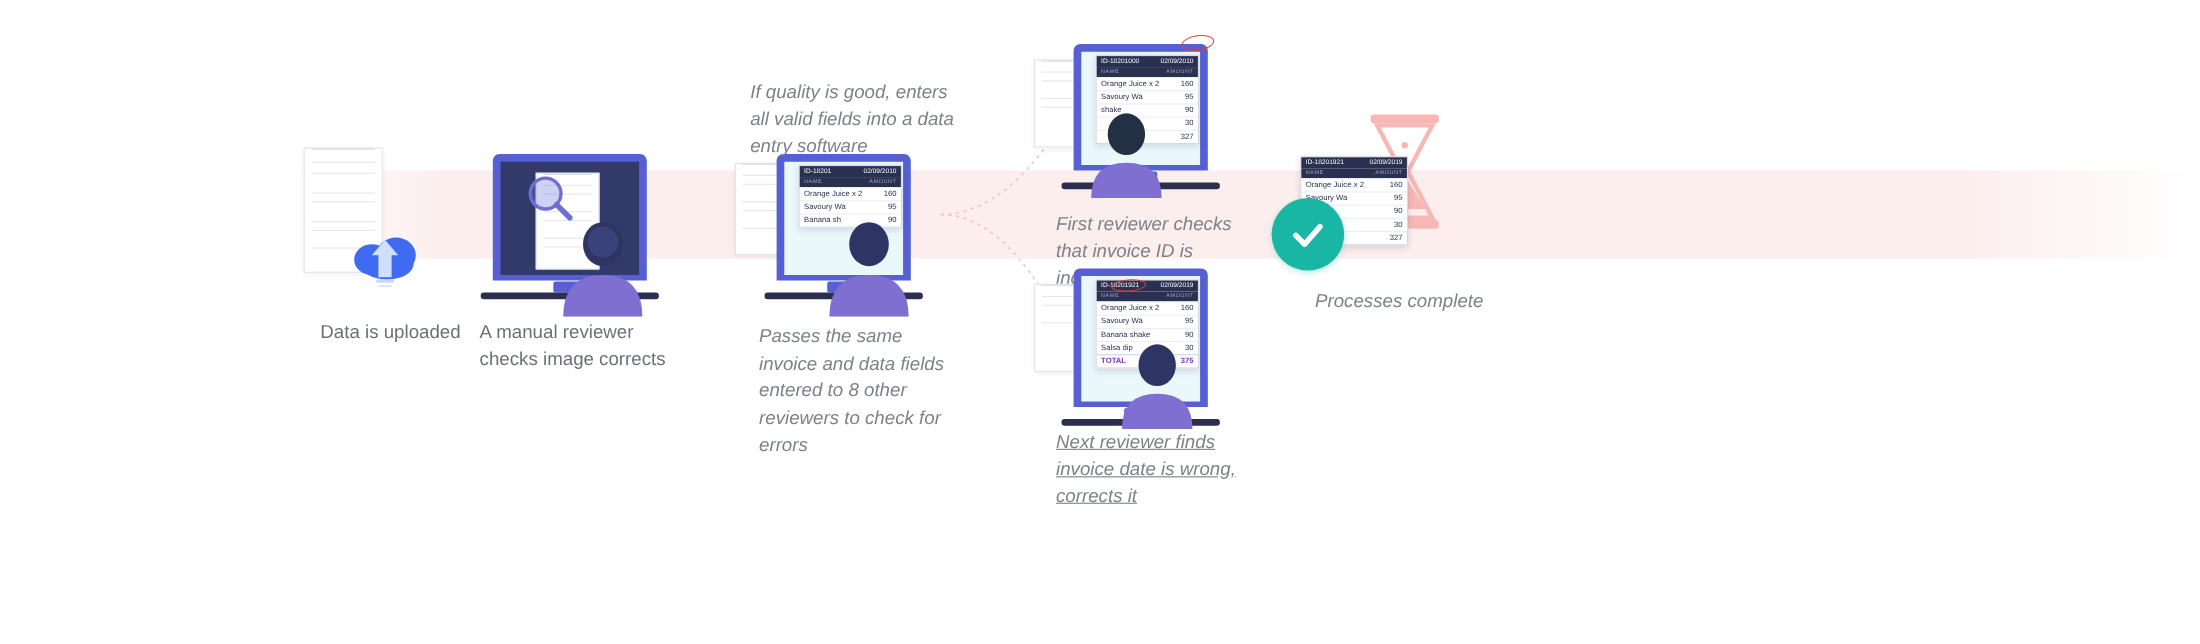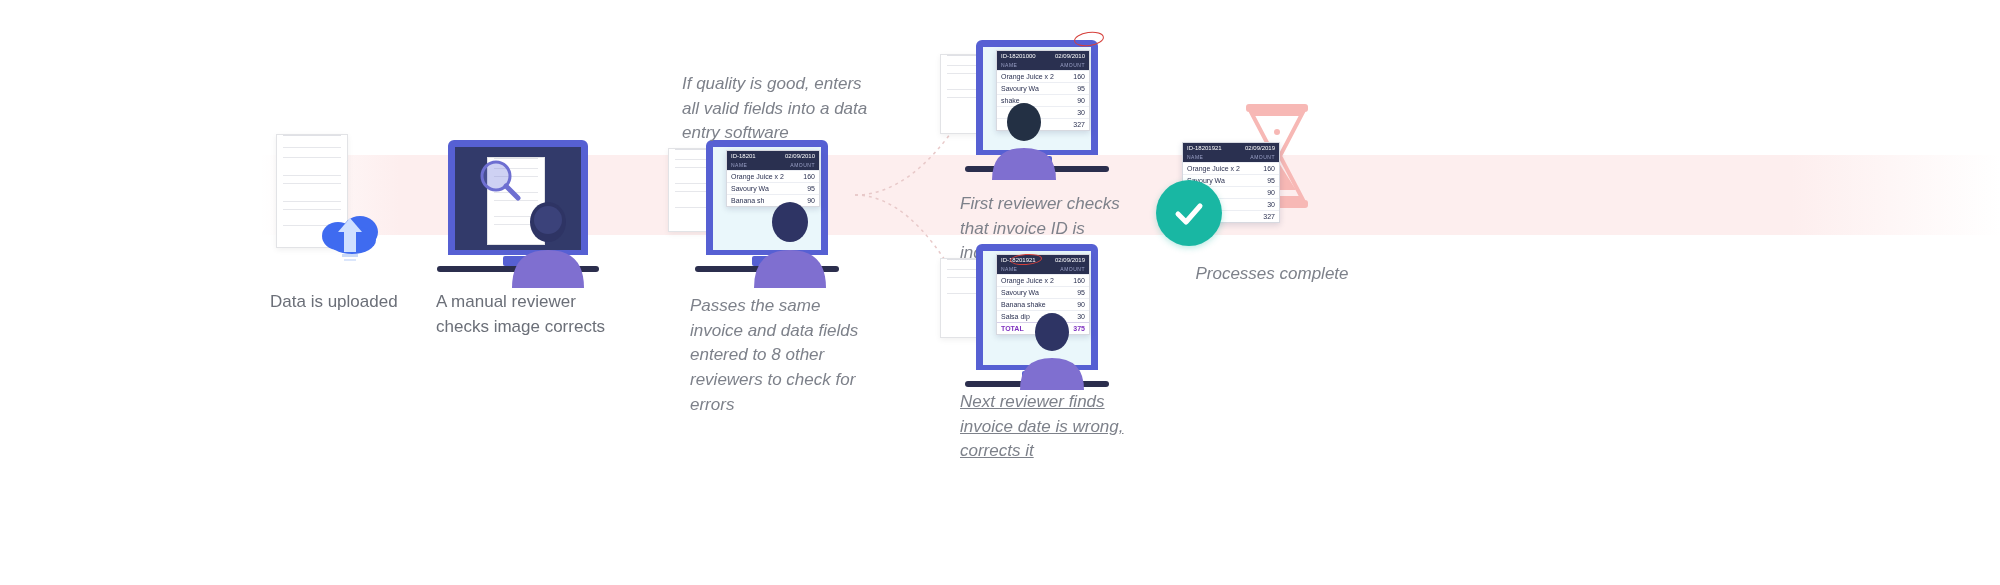--- a/index.html
+++ b/index.html
@@ -163,21 +163,21 @@
       <ellipse cx="44" cy="26" rx="18" ry="16" fill="#3f6bf0"></ellipse>
       <ellipse cx="22" cy="30" rx="16" ry="14" fill="#3f6bf0"></ellipse>
       <ellipse cx="36" cy="34" rx="24" ry="14" fill="#3f6bf0"></ellipse>
       <rect x="28" y="24" width="12" height="22" fill="#cfe0ff"></rect>
       <polygon points="22,26 34,12 46,26" fill="#cfe0ff"></polygon>
       <rect x="26" y="48" width="16" height="3" fill="#c9d9f7"></rect>
       <rect x="28" y="53" width="12" height="2" fill="#dbe6fb"></rect>
     </g>
   </svg>
 </div>
-<div class="caption" style="left:270px; top:290px; width:170px;">Data is uploaded</div>
+<div class="caption" style="left:270px; top:290px; width:170px;text-align:center;">Data is uploaded</div>
 
 <div class="monitor" style="left:448px; top:140px; width:140px; height:115px;">
   <div class="scan" style="left:32px; top:10px; width:58px; height:88px; box-shadow:none;">
     <span class="ln" style="top:10px;"></span>
       <span class="ln" style="top:18px;"></span>
     <span class="ln" style="top:34px;"></span>
       <span class="ln" style="top:42px;"></span>
     <span class="ln" style="top:58px;"></span>
       <span class="ln" style="top:66px;"></span>
   </div>

